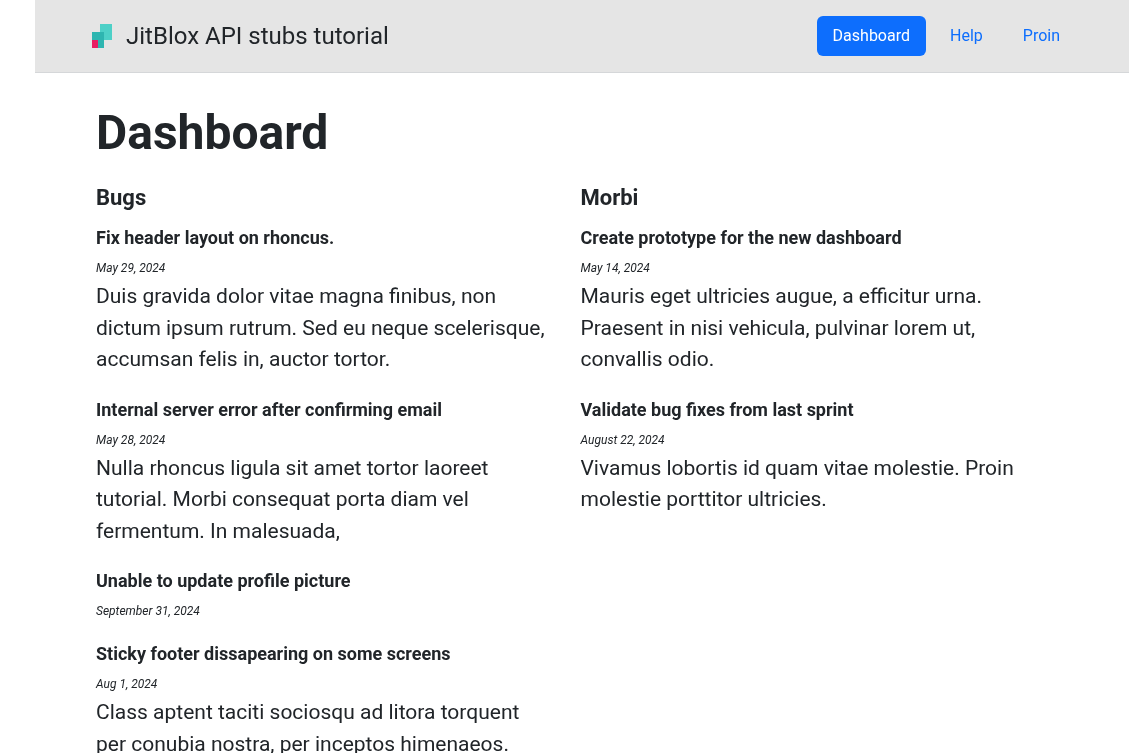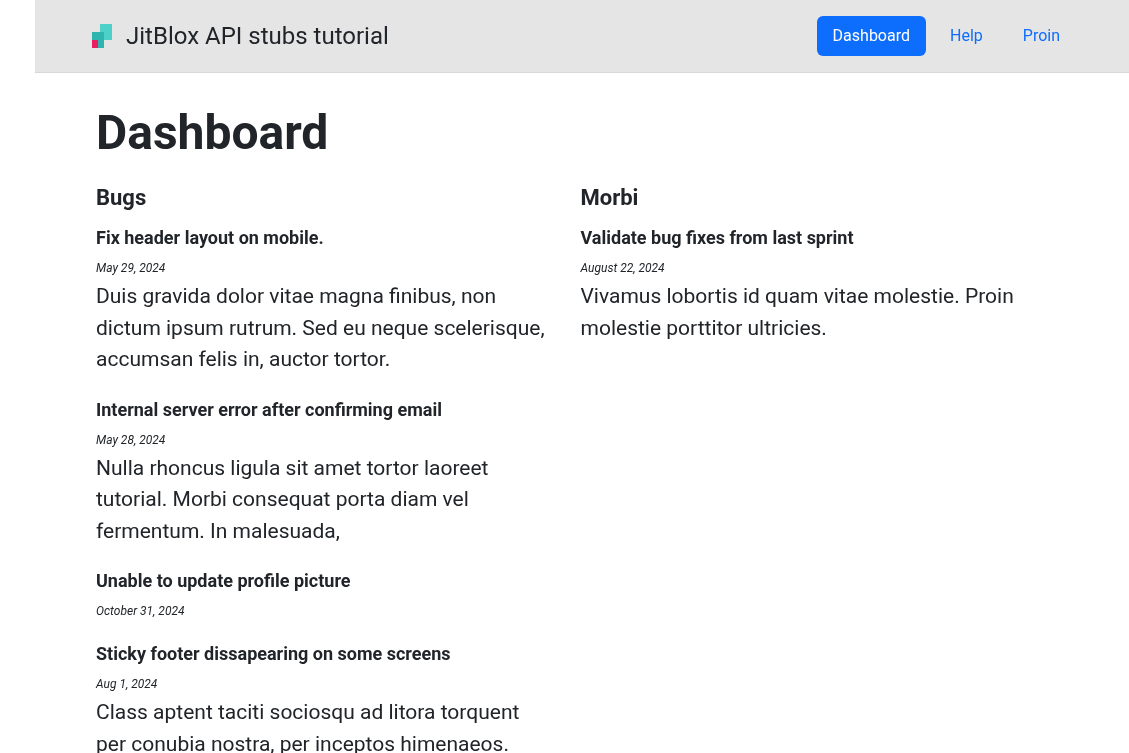--- a/index.html
+++ b/index.html
@@ -136,48 +136,53 @@
 
 <div class="container">
   <h1 class="page-title">Dashboard</h1>
 
   <div class="columns">
 
     <div class="column">
       <h2 class="section-title">Bugs</h2>
 
       <div class="item">
-        <div class="item-title">Fix header layout on mobile.</div>
+        <div class="item-title">Fix header layout on rhoncus.</div>
         <div class="item-date">May 29, 2024</div>
         <div class="item-description">Duis gravida dolor vitae magna finibus, non dictum ipsum rutrum. Sed eu neque scelerisque, accumsan felis in, auctor tortor.</div>
       </div>
 
       <div class="item">
         <div class="item-title">Internal server error after confirming email</div>
         <div class="item-date">May 28, 2024</div>
         <div class="item-description">Nulla rhoncus ligula sit amet tortor laoreet tutorial. Morbi consequat porta diam vel fermentum. In malesuada,</div>
       </div>
 
       <div class="item">
         <div class="item-title">Unable to update profile picture</div>
-        <div class="item-date">October 31, 2024</div>
+        <div class="item-date">September 31, 2024</div>
       </div>
 
       <div class="item">
         <div class="item-title">Sticky footer dissapearing on some screens</div>
         <div class="item-date">Aug 1, 2024</div>
         <div class="item-description">Class aptent taciti sociosqu ad litora torquent per conubia nostra, per inceptos himenaeos.</div>
       </div>
 
     </div>
 
     <div class="column">
       <h2 class="section-title">Morbi</h2>
 
 
+      <div class="item">
+        <div class="item-title">Create prototype for the new dashboard</div>
+        <div class="item-date">May 14, 2024</div>
+        <div class="item-description">Mauris eget ultricies augue, a efficitur urna. Praesent in nisi vehicula, pulvinar lorem ut, convallis odio.</div>
+      </div>
 
       <div class="item">
         <div class="item-title">Validate bug fixes from last sprint</div>
         <div class="item-date">August 22, 2024</div>
         <div class="item-description">Vivamus lobortis id quam vitae molestie. Proin molestie porttitor ultricies.</div>
       </div>
     </div>
 
   </div>
 </div>

